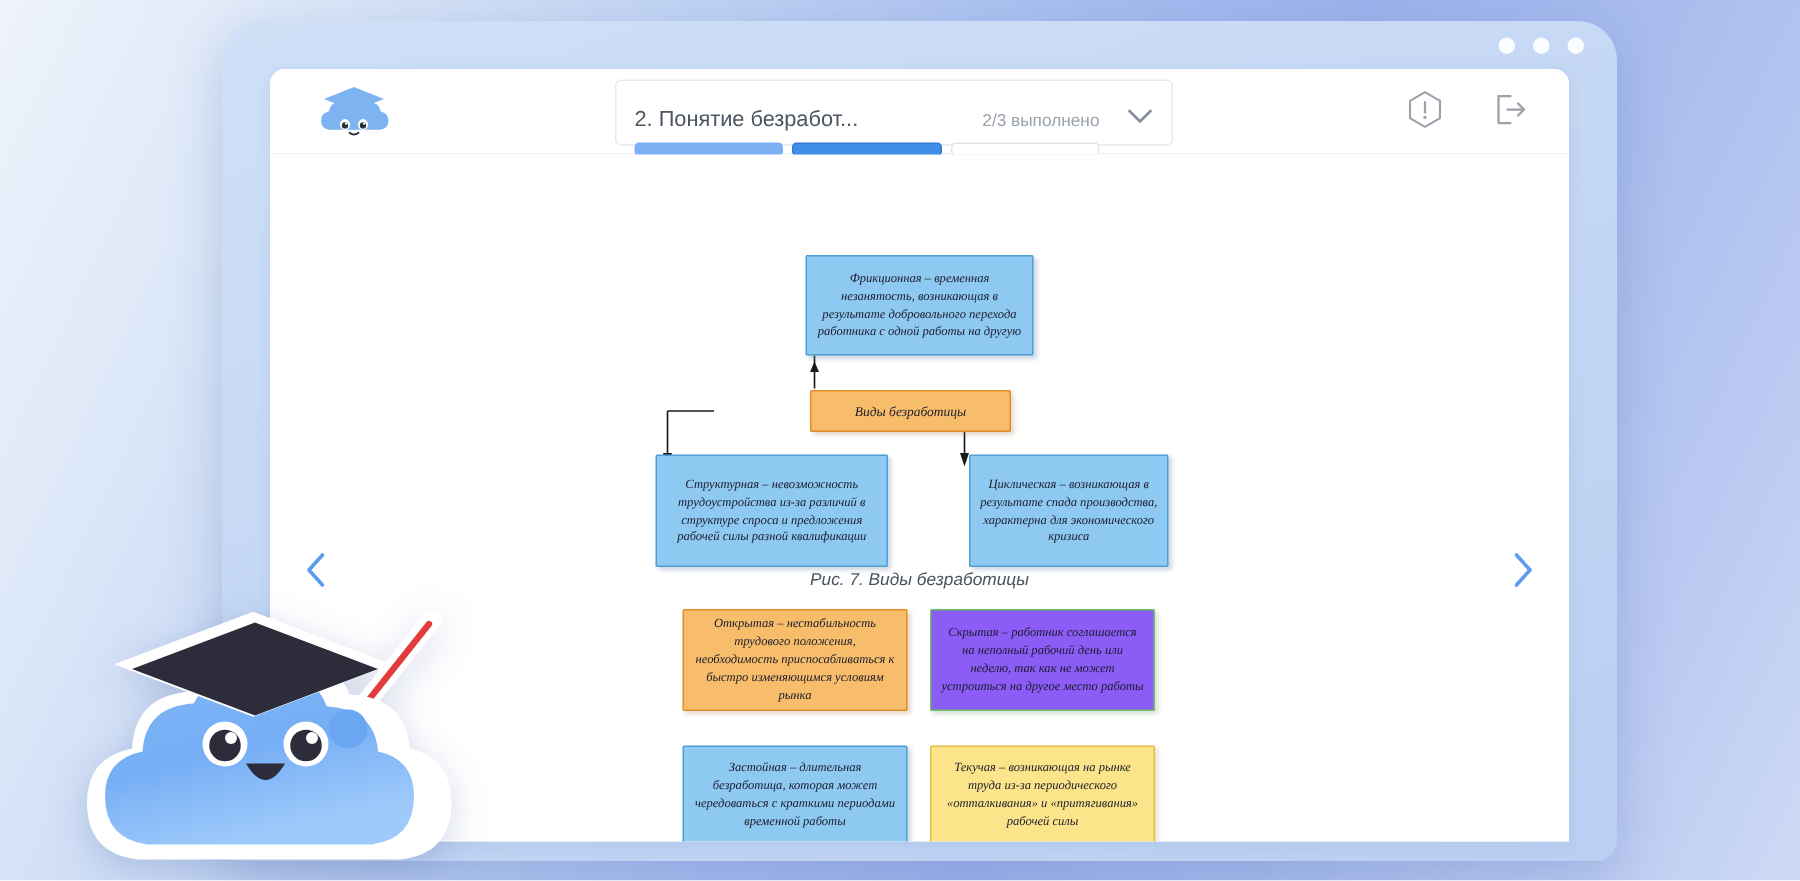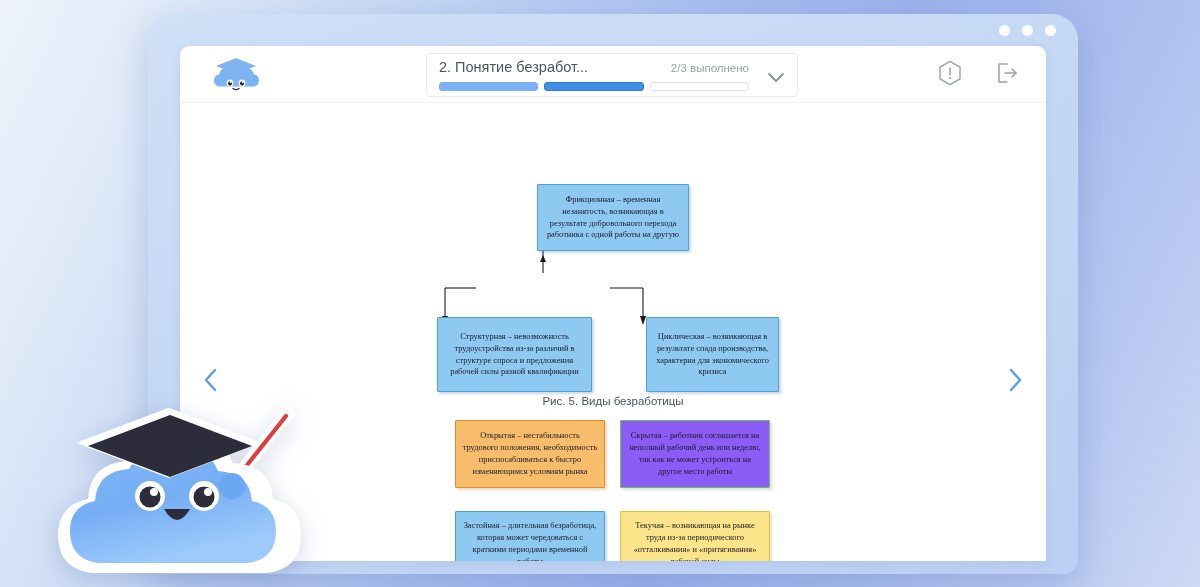--- a/index.html
+++ b/index.html
@@ -90,29 +90,29 @@
   .logo-mark {
     position: absolute;
     left: 28px;
     top: 8px;
     width: 56px;
     height: 42px;
   }
 
   .progress-widget {
     position: absolute;
-    left: 246px;
+    left: 230px;
     top: 7px;
     width: 372px;
     height: 44px;
     border: 1px solid #e6e9ef;
     border-radius: 4px;
     background: #ffffff;
     box-sizing: border-box;
-    padding: 5px 10px 0 12px;
+    padding: 18px 10px 0 12px;
   }
   .progress-toprow {
     display: flex;
     align-items: baseline;
     justify-content: space-between;
     height: 19px;
   }
   .lesson-title {
     font-size: 14.5px;
     color: #4d5562;
@@ -179,23 +179,24 @@
     height: 30px;
     color: #5b9bf0;
     cursor: pointer;
   }
   .nav-arrow.left  { left: 18px; }
   .nav-arrow.right { right: 18px; }
 
   .slide-canvas {
     position: absolute;
     left: 0;
-    top: 18px;
+    top: 4px;
     width: 100%;
     height: 100%;
+    font-style: italic;
   }
 
   
   .dbox {
     position: absolute;
     box-sizing: border-box;
     display: flex;
     align-items: center;
     justify-content: center;
     text-align: center;
@@ -353,26 +354,27 @@
             <line x1="265" y1="167" x2="265" y2="198" stroke="#1a1a1a" stroke-width="1.1"></line>
             <path d="M265 204 L262 195 L268 195 Z" fill="#1a1a1a"></path>
 
             <line x1="430" y1="167" x2="463" y2="167" stroke="#1a1a1a" stroke-width="1.1"></line>
             <line x1="463" y1="167" x2="463" y2="198" stroke="#1a1a1a" stroke-width="1.1"></line>
             <path d="M463 204 L460 195 L466 195 Z" fill="#1a1a1a"></path>
           </svg>
 
           <div class="dbox blue" style="left:357px; top:63px; width:152px; height:67px;">Фрикционная – временная незанятость, возникающая в результате добровольного перехода работника с одной работы на другую</div>
 
+          <div class="dbox orange" style="left:360px; top:153px; width:134px; height:28px; font-size:9px;">Виды безработицы</div>
 
           <div class="dbox blue" style="left:466px; top:196px; width:133px; height:75px;">Циклическая – возникающая в результате спада производства, характерна для экономического кризиса</div>
 
           <div class="dbox blue" style="left:257px; top:196px; width:155px; height:75px;">Структурная – невозможность трудоустройства из-за различий в структуре спроса и предложения рабочей силы разной квалификации</div>
 
-          <div class="fig-caption" style="top:274px;">Рис. 5. Виды безработицы</div>
+          <div class="fig-caption" style="top:274px;">Рис. 7. Виды безработицы</div>
 
           <div class="dbox orange" style="left:275px; top:299px; width:150px; height:68px;">Открытая – нестабильность трудового положения, необходимость приспосабливаться к быстро изменяющимся условиям рынка</div>
 
           <div class="dbox green" style="left:440px; top:299px; width:150px; height:68px;">Скрытая – работник соглашается на неполный рабочий день или неделю, так как не может устроиться на другое место работы</div>
 
 
           <div class="dbox yellow" style="left:440px; top:390px; width:150px; height:66px;">Текучая – возникающая на рынке труда из-за периодического «отталкивания» и «притягивания» рабочей силы</div>
 
           <div class="dbox blue" style="left:275px; top:390px; width:150px; height:66px;">Застойная – длительная безработица, которая может чередоваться с краткими периодами временной работы</div>
 

